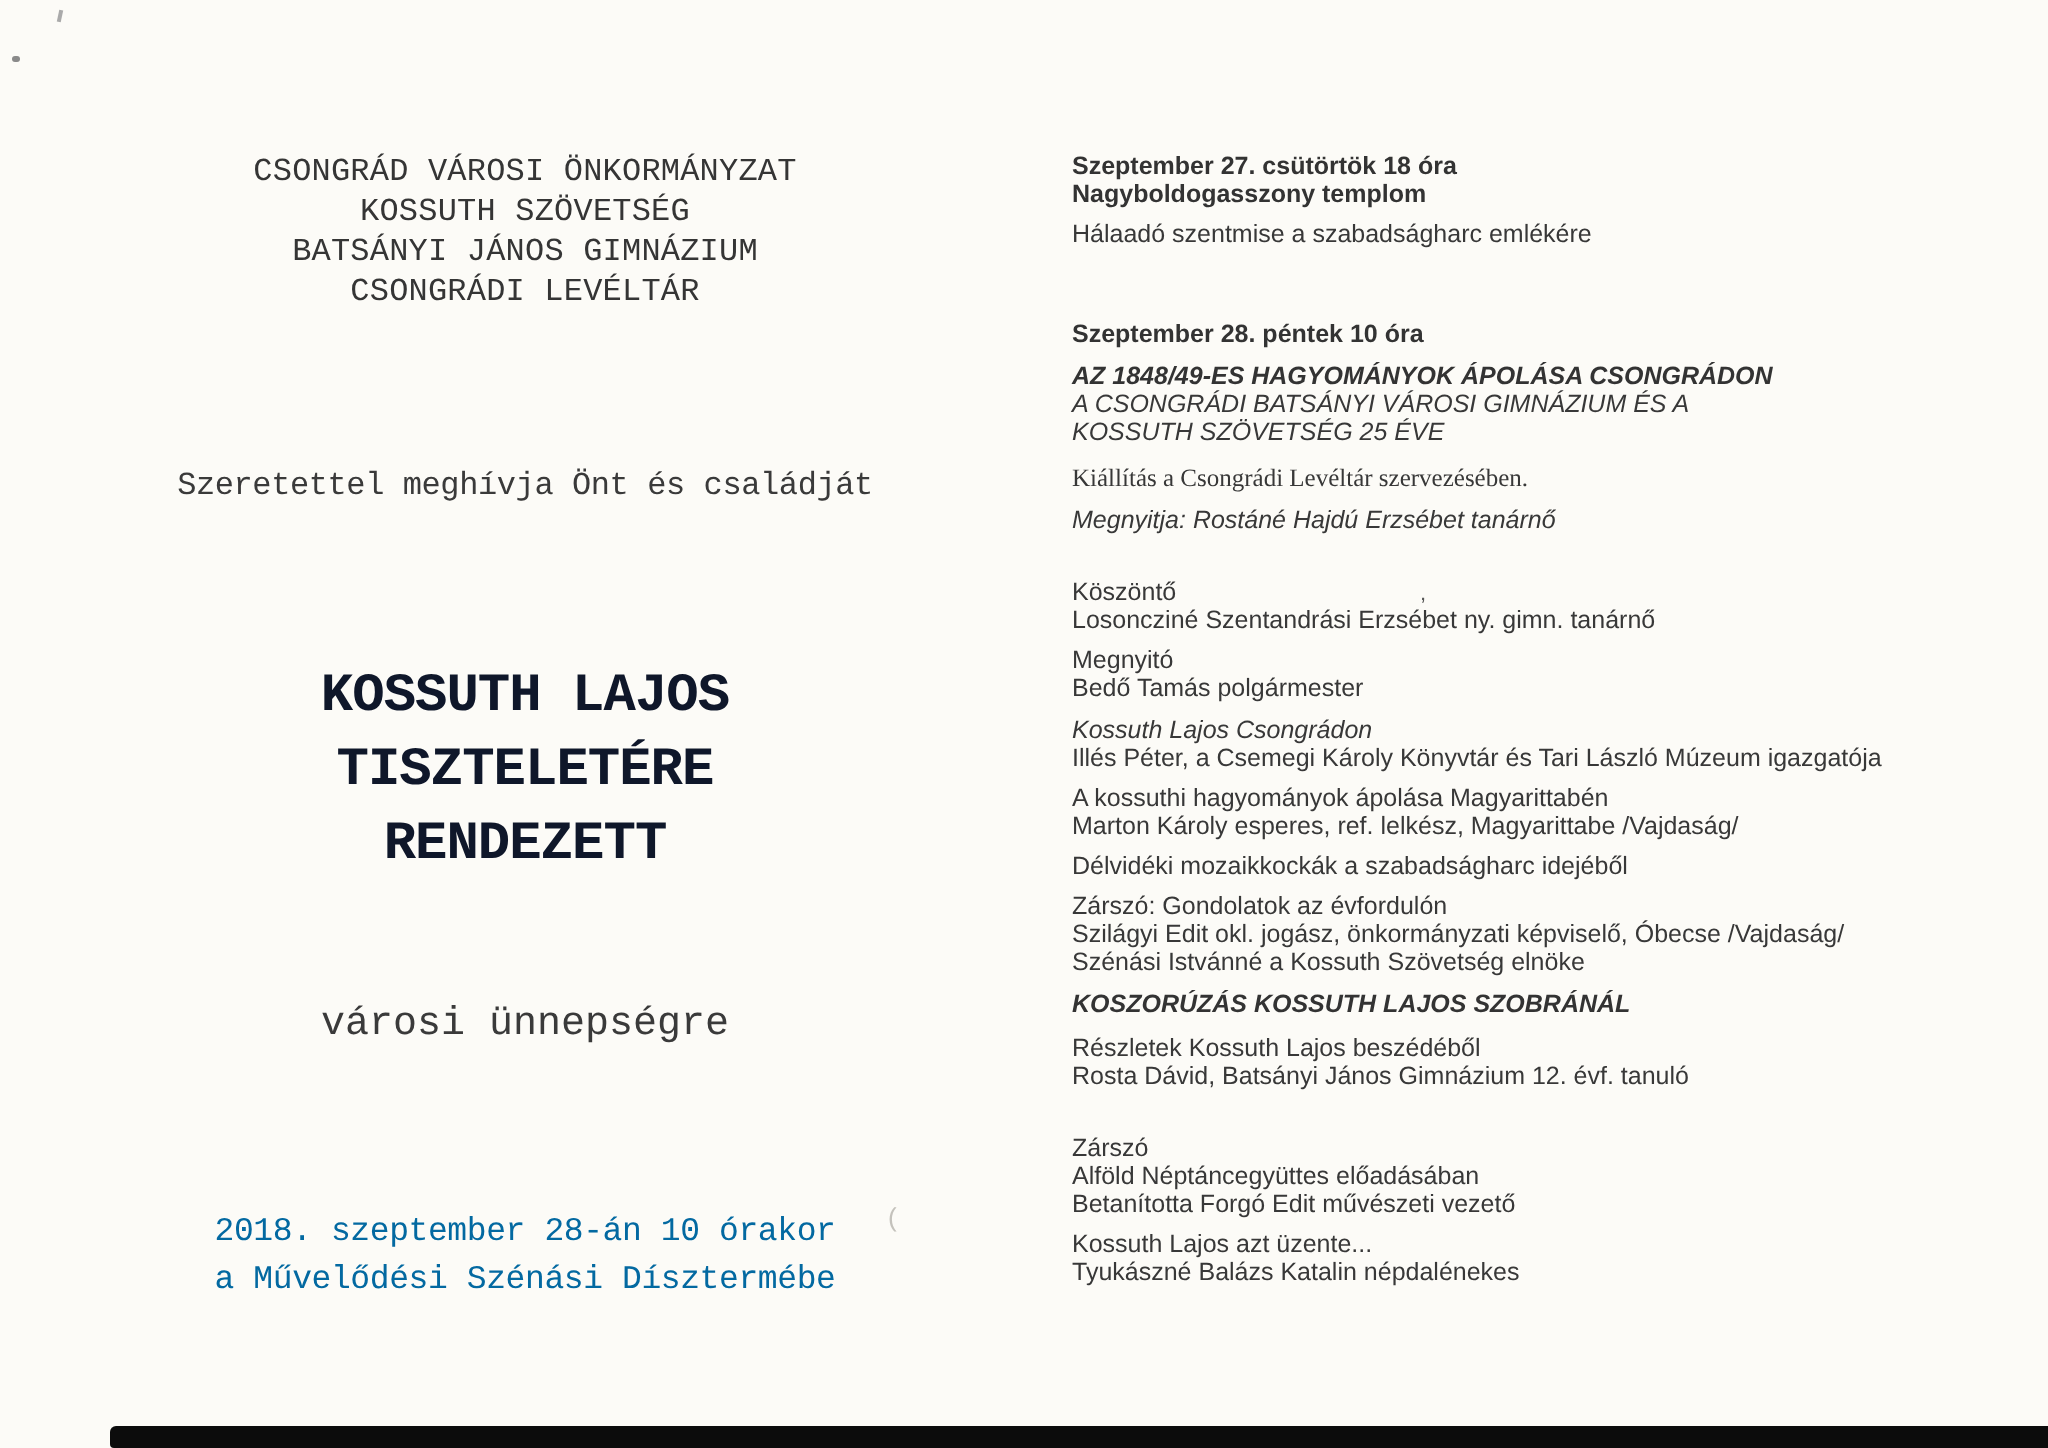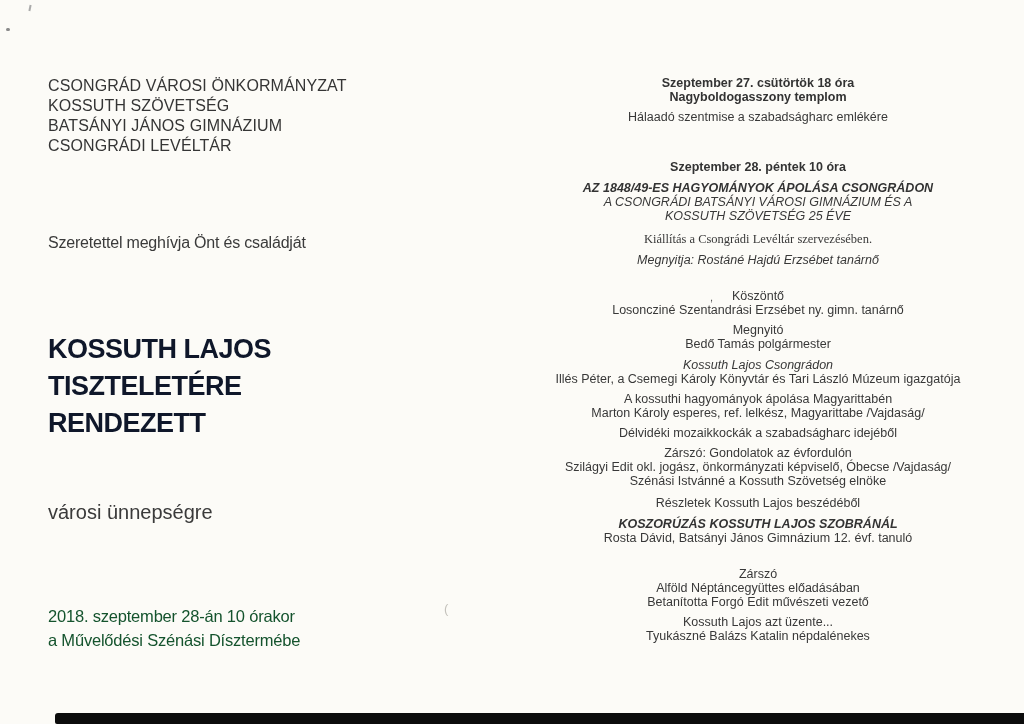--- a/index.html
+++ b/index.html
@@ -10,32 +10,32 @@
   }
   .page{
     position:relative;
     width:1024px;height:724px;
     background:#fcfbf7;
     color:#333;
     overflow:hidden;
   }
   
   .left-block{
-    position:absolute;left:48px;width:405px;
-    text-align:left;
+    position:absolute;left:60px;width:405px;
+    text-align:center;
+    font-family:Liberation Mono, monospace;
   }
   .org-block{top:76px;font-size:16px;line-height:20px;letter-spacing:.1px;color:#353535;}
   .invitation{top:234px;font-size:16px;letter-spacing:-0.2px;color:#3a3a3a;}
   .main-title{top:331px;font-size:27px;font-weight:bold;line-height:37px;letter-spacing:-0.5px;color:#0f172a;}
   .event-type{top:501px;font-size:20px;color:#3a3a3a;}
-  .date-block{top:604px;font-size:16.5px;line-height:24px;letter-spacing:-0.2px;color:#14532d;}
+  .date-block{top:604px;font-size:16.5px;line-height:24px;letter-spacing:-0.2px;color:#0369a1;}
   
   .right-col{
     position:absolute;left:536px;top:76px;width:444px;
-    text-align:center;
     font-size:12.5px;line-height:14px;color:#383838;
   }
   .ln{margin:0;}
   .b{font-weight:bold;color:#333;}
   .i{font-style:italic;}
   .mt6{margin-top:6px;}
   .mt7{margin-top:7px;font-style:italic;}
   .mt8{margin-top:8px;}
   .mt9{margin-top:9px;font-family:Liberation Serif, serif;}
   .mt22{margin-top:22px;}
@@ -96,23 +96,23 @@
     <div class="ln">Bedő Tamás polgármester</div>
     <div class="ln mt7">Kossuth Lajos Csongrádon</div>
     <div class="ln">Illés Péter, a Csemegi Károly Könyvtár és Tari László Múzeum igazgatója</div>
     <div class="ln mt6">A kossuthi hagyományok ápolása Magyarittabén</div>
     <div class="ln">Marton Károly esperes, ref. lelkész, Magyarittabe /Vajdaság/</div>
     <div class="ln mt6">Délvidéki mozaikkockák a szabadságharc idejéből</div>
     <div class="ln mt6">Zárszó: Gondolatok az évfordulón</div>
     <div class="ln">Szilágyi Edit okl. jogász, önkormányzati képviselő, Óbecse /Vajdaság/</div>
     <div class="ln">Szénási Istvánné a Kossuth Szövetség elnöke</div>
 
+    <div class="ln b mt7">KOSZORÚZÁS KOSSUTH LAJOS SZOBRÁNÁL</div>
+
     <div class="ln mt8">Részletek Kossuth Lajos beszédéből</div>
-
-    <div class="ln b mt7">KOSZORÚZÁS KOSSUTH LAJOS SZOBRÁNÁL</div>
     <div class="ln">Rosta Dávid, Batsányi János Gimnázium 12. évf. tanuló</div>
 
     <div class="ln mt22">Zárszó</div>
     <div class="ln">Alföld Néptáncegyüttes előadásában</div>
     <div class="ln">Betanította Forgó Edit művészeti vezető</div>
     <div class="ln mt6">Kossuth Lajos azt üzente...</div>
     <div class="ln">Tyukászné Balázs Katalin népdalénekes</div>
   </div>
 
   <div class="artifact dot-tl"></div>

